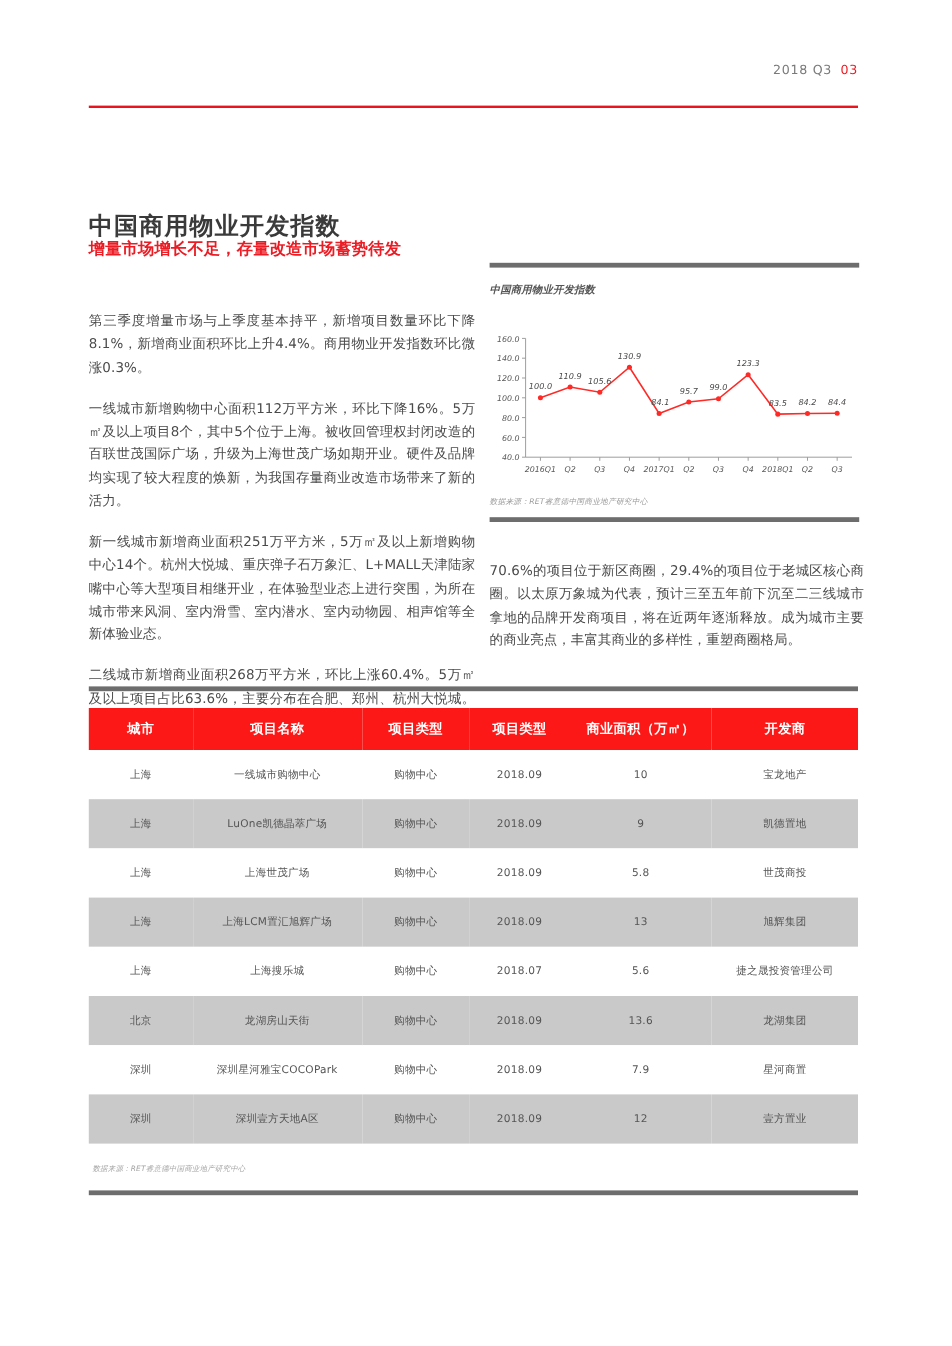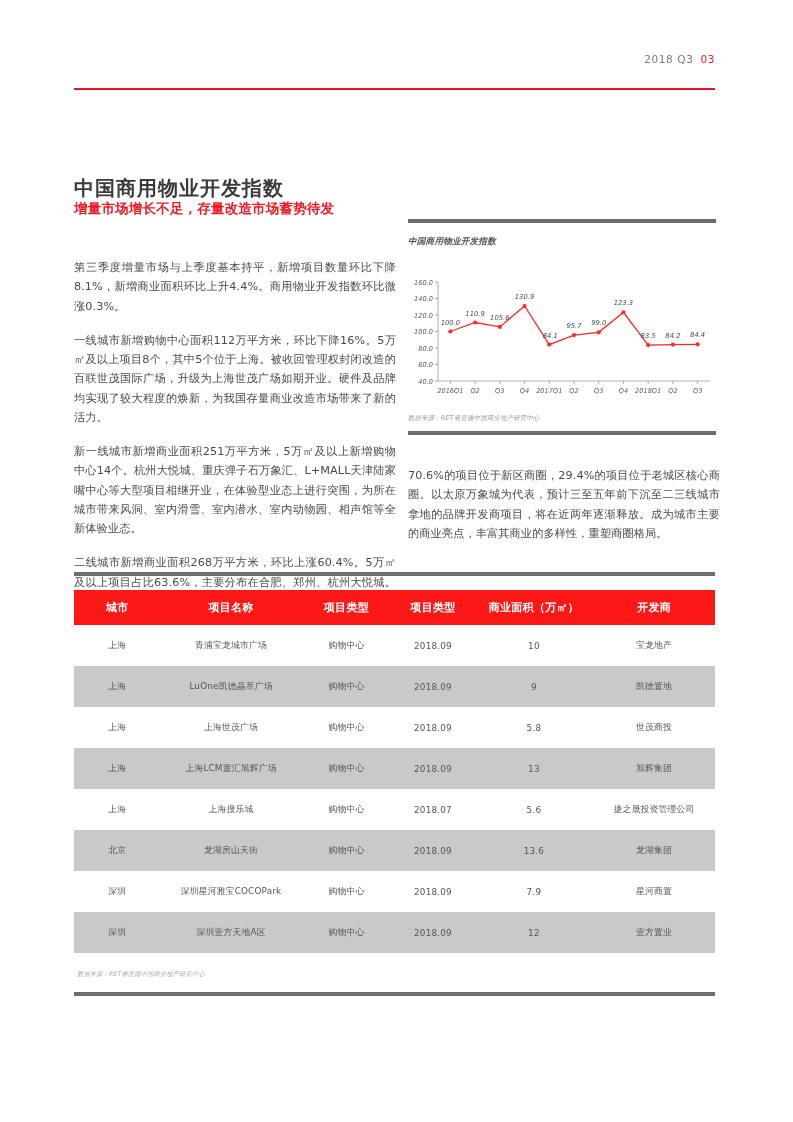--- a/index.html
+++ b/index.html
@@ -314,21 +314,21 @@
           <th>项目名称</th>
           <th>项目类型</th>
           <th>项目类型</th>
           <th>商业面积（万㎡）</th>
           <th>开发商</th>
         </tr>
     </thead>
     <tbody id="tbody">
         <tr class="odd">
           <td>上海</td>
-          <td>青浦宝龙城市广场</td>
+          <td>一线城市购物中心</td>
           <td>购物中心</td>
           <td>2018.09</td>
           <td>10</td>
           <td>宝龙地产</td>
         </tr>
         <tr class="even">
           <td>上海</td>
           <td>LuOne凯德晶萃广场</td>
           <td>购物中心</td>
           <td>2018.09</td>

